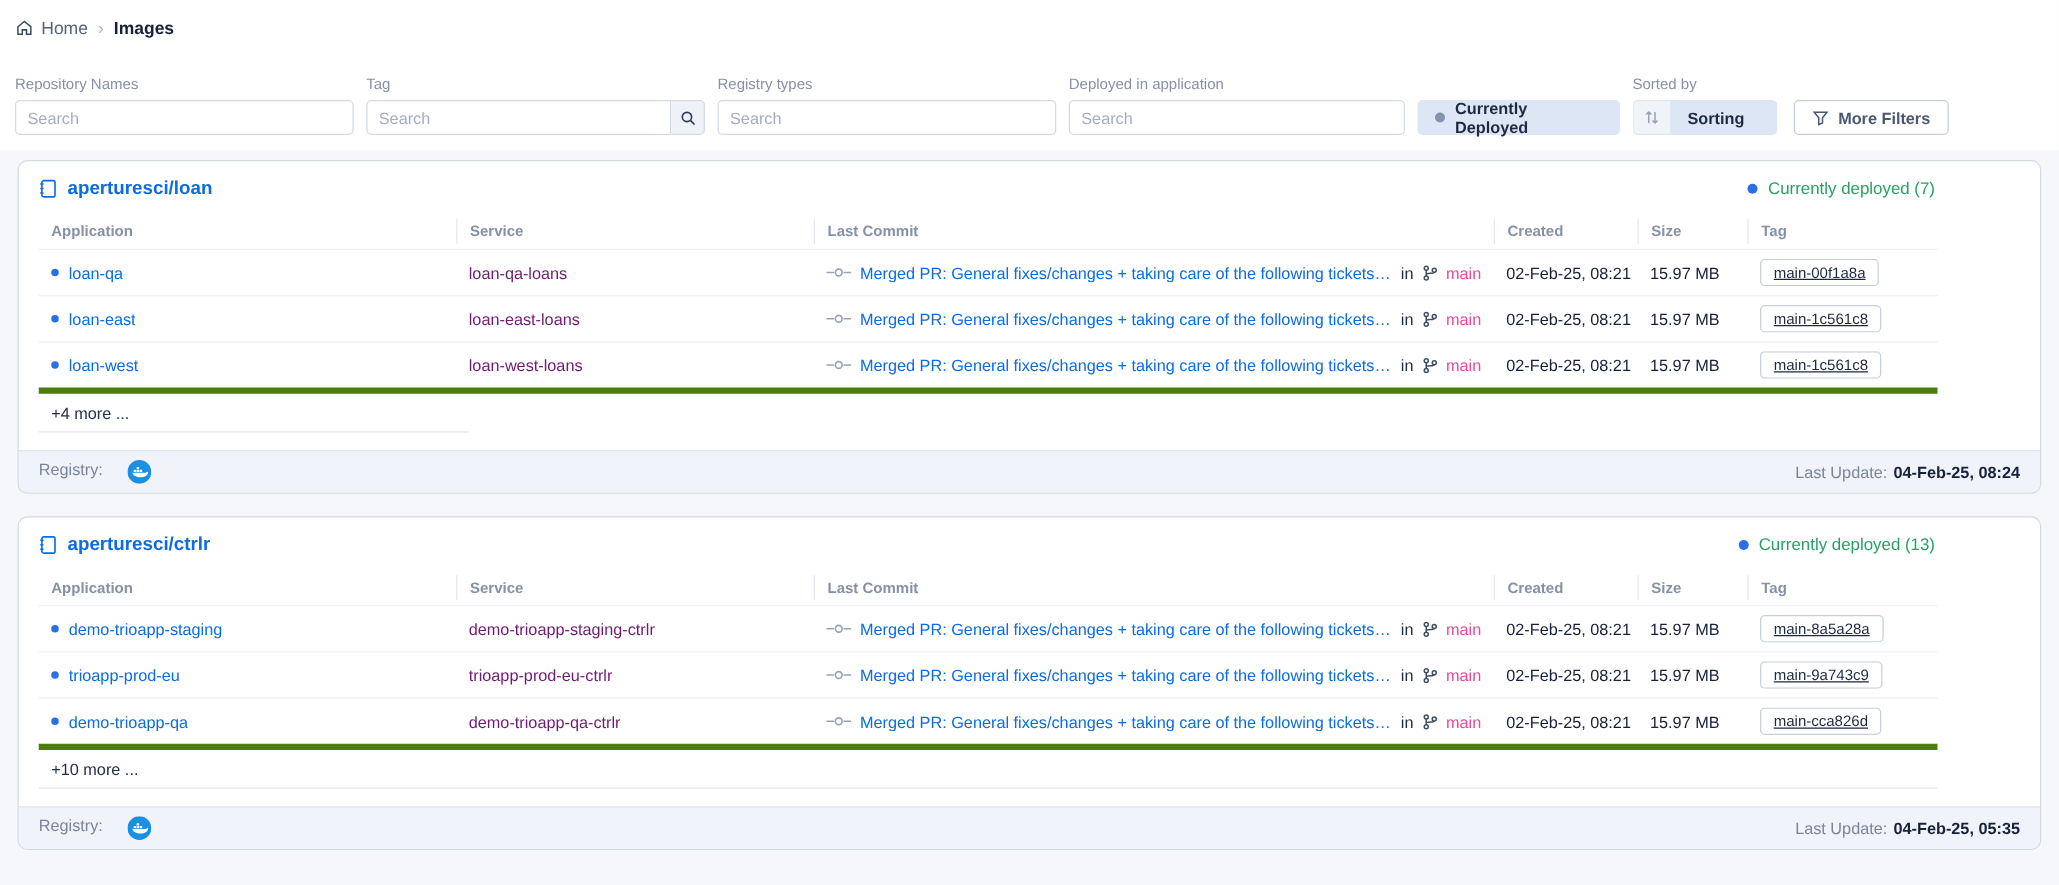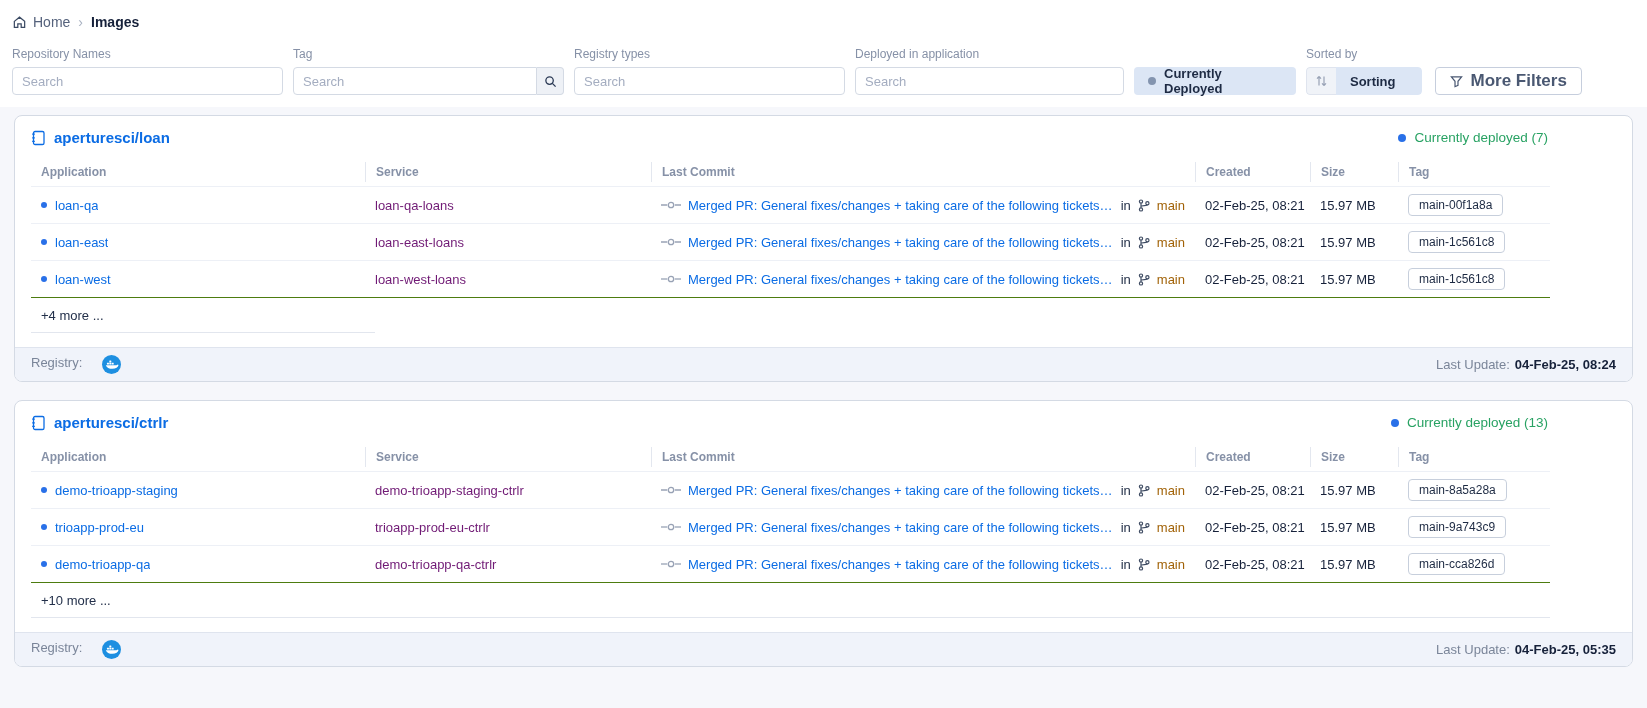--- a/index.html
+++ b/index.html
@@ -6,21 +6,21 @@
   html,body { width:1647px; height:708px; overflow:hidden; }
   body {
     font-family: "Liberation Sans", sans-serif;
     background: #f6f7fb;
     color: #1d2a43;
     font-size: 13px;
   }
   .topbar { background:#fff; padding: 14px 12px 12px 12px; }
 
   
-  .breadcrumb { display:flex; align-items:center; gap:8px; margin-bottom:17px; }
+  .breadcrumb { display:flex; align-items:center; gap:8px; margin-bottom:30px; }
   .breadcrumb .home-link { display:flex; align-items:center; gap:6px; color:#55627c; font-size:14px; cursor:pointer; }
   .breadcrumb .sep { color:#a9b2c2; font-size:14px; }
   .breadcrumb .current { color:#16213a; font-size:14px; font-weight:700; }
 
   
   .filterbar { display:flex; align-items:flex-end; gap:10px; }
   .fgroup { display:flex; flex-direction:column; gap:6px; }
   .flabel { font-size:12px; color:#8691a7; }
   .finput {
     height:28px; border:1px solid #d4dae4; border-radius:4px; background:#fff;
@@ -45,21 +45,21 @@
     width:30px; background:#f0f3f8; border:1px solid #dfe4ee; border-right:none;
     display:flex; align-items:center; justify-content:center; border-radius:4px 0 0 4px;
   }
   .sorting .sort-text-seg {
     background:#dce6f5; padding:0 26px 0 14px; display:flex; align-items:center;
     font-weight:700; color:#1d2a43; border-radius:0 4px 4px 0;
   }
   .more-filters {
     height:28px; margin-left:3px; background:#fff; border:1px solid #c6cedd; border-radius:4px;
     display:flex; align-items:center; gap:8px; padding:0 14px; color:#4a5872; font-weight:700;
-    font-size:17px; cursor:pointer; font-family:"Liberation Sans", sans-serif;
+    font-size:13px; cursor:pointer; font-family:"Liberation Sans", sans-serif;
   }
 
   
   .content { background:#f6f7fb; padding:8px 14px 0 14px; }
   .card {
     background:#fff; border:1px solid #d4dae4; border-radius:8px; margin-bottom:18px; overflow:hidden;
   }
   .card-header { display:flex; align-items:center; justify-content:space-between; padding:13px 16px 12px 16px; }
   .repo-title { display:flex; align-items:center; gap:8px; color:#0b6ce4; font-size:15px; font-weight:700; cursor:pointer; }
   .deployed-status { display:flex; align-items:center; gap:8px; padding-right:68px; }
@@ -80,27 +80,27 @@
   .tbody-row { height:37px; border-top:1px solid #edf0f6; }
   .tbody-row:first-of-type { border-top:1px solid #dde2ec; }
   .cell { padding:0 10px; white-space:nowrap; overflow:hidden; display:flex; align-items:center; min-width:0; }
   .app-cell { gap:8px; }
   .app-dot { width:6px; height:6px; border-radius:50%; background:#2970e8; flex:0 0 auto; }
   .app-link { color:#0b6ce4; cursor:pointer; overflow:hidden; text-overflow:ellipsis; }
   .service-name { color:#701a75; }
   .commit-cell { gap:7px; }
   .commit-msg { color:#0b6ce4; overflow:hidden; text-overflow:ellipsis; white-space:nowrap; flex:0 1 auto; min-width:0; cursor:pointer; }
   .in-label { color:#1d2a43; flex:0 0 auto; }
-  .branch-name { color:#a16207; flex:0 0 auto; }
+  .branch-name { color:#ec4899; flex:0 0 auto; }
   .created-cell, .size-cell { color:#16213a; }
   .tag-pill {
     border:1px solid #c7cfdc; border-radius:4px; background:#fff; padding:3px 10px;
-    font-size:12px; color:#1d2a43; white-space:nowrap;
-  }
-  .more-row { height:36px; border-top:1px solid #4d7c0f; position:relative; display:flex; align-items:center; }
+    font-size:12px; color:#1d2a43; white-space:nowrap;text-decoration:underline;
+  }
+  .more-row { height:36px; border-top:5px solid #4d7c0f; position:relative; display:flex; align-items:center; }
   .more-link { padding:0 10px; color:#23304a; cursor:pointer; }
   .more-underline { position:absolute; bottom:0; left:0; height:1px; background:#e2e6ee; }
   .more-underline.short { width:344px; }
   .more-underline.full { width:100%; }
   .card-spacer { height:14px; }
   .card-footer {
     background:#f0f3fa; border-top:1px solid #dfe4ee; height:34px;
     display:flex; align-items:center; justify-content:space-between; padding:0 16px;
   }
   .registry { display:flex; align-items:flex-start; gap:20px; color:#7a8599; font-size:13px; }

